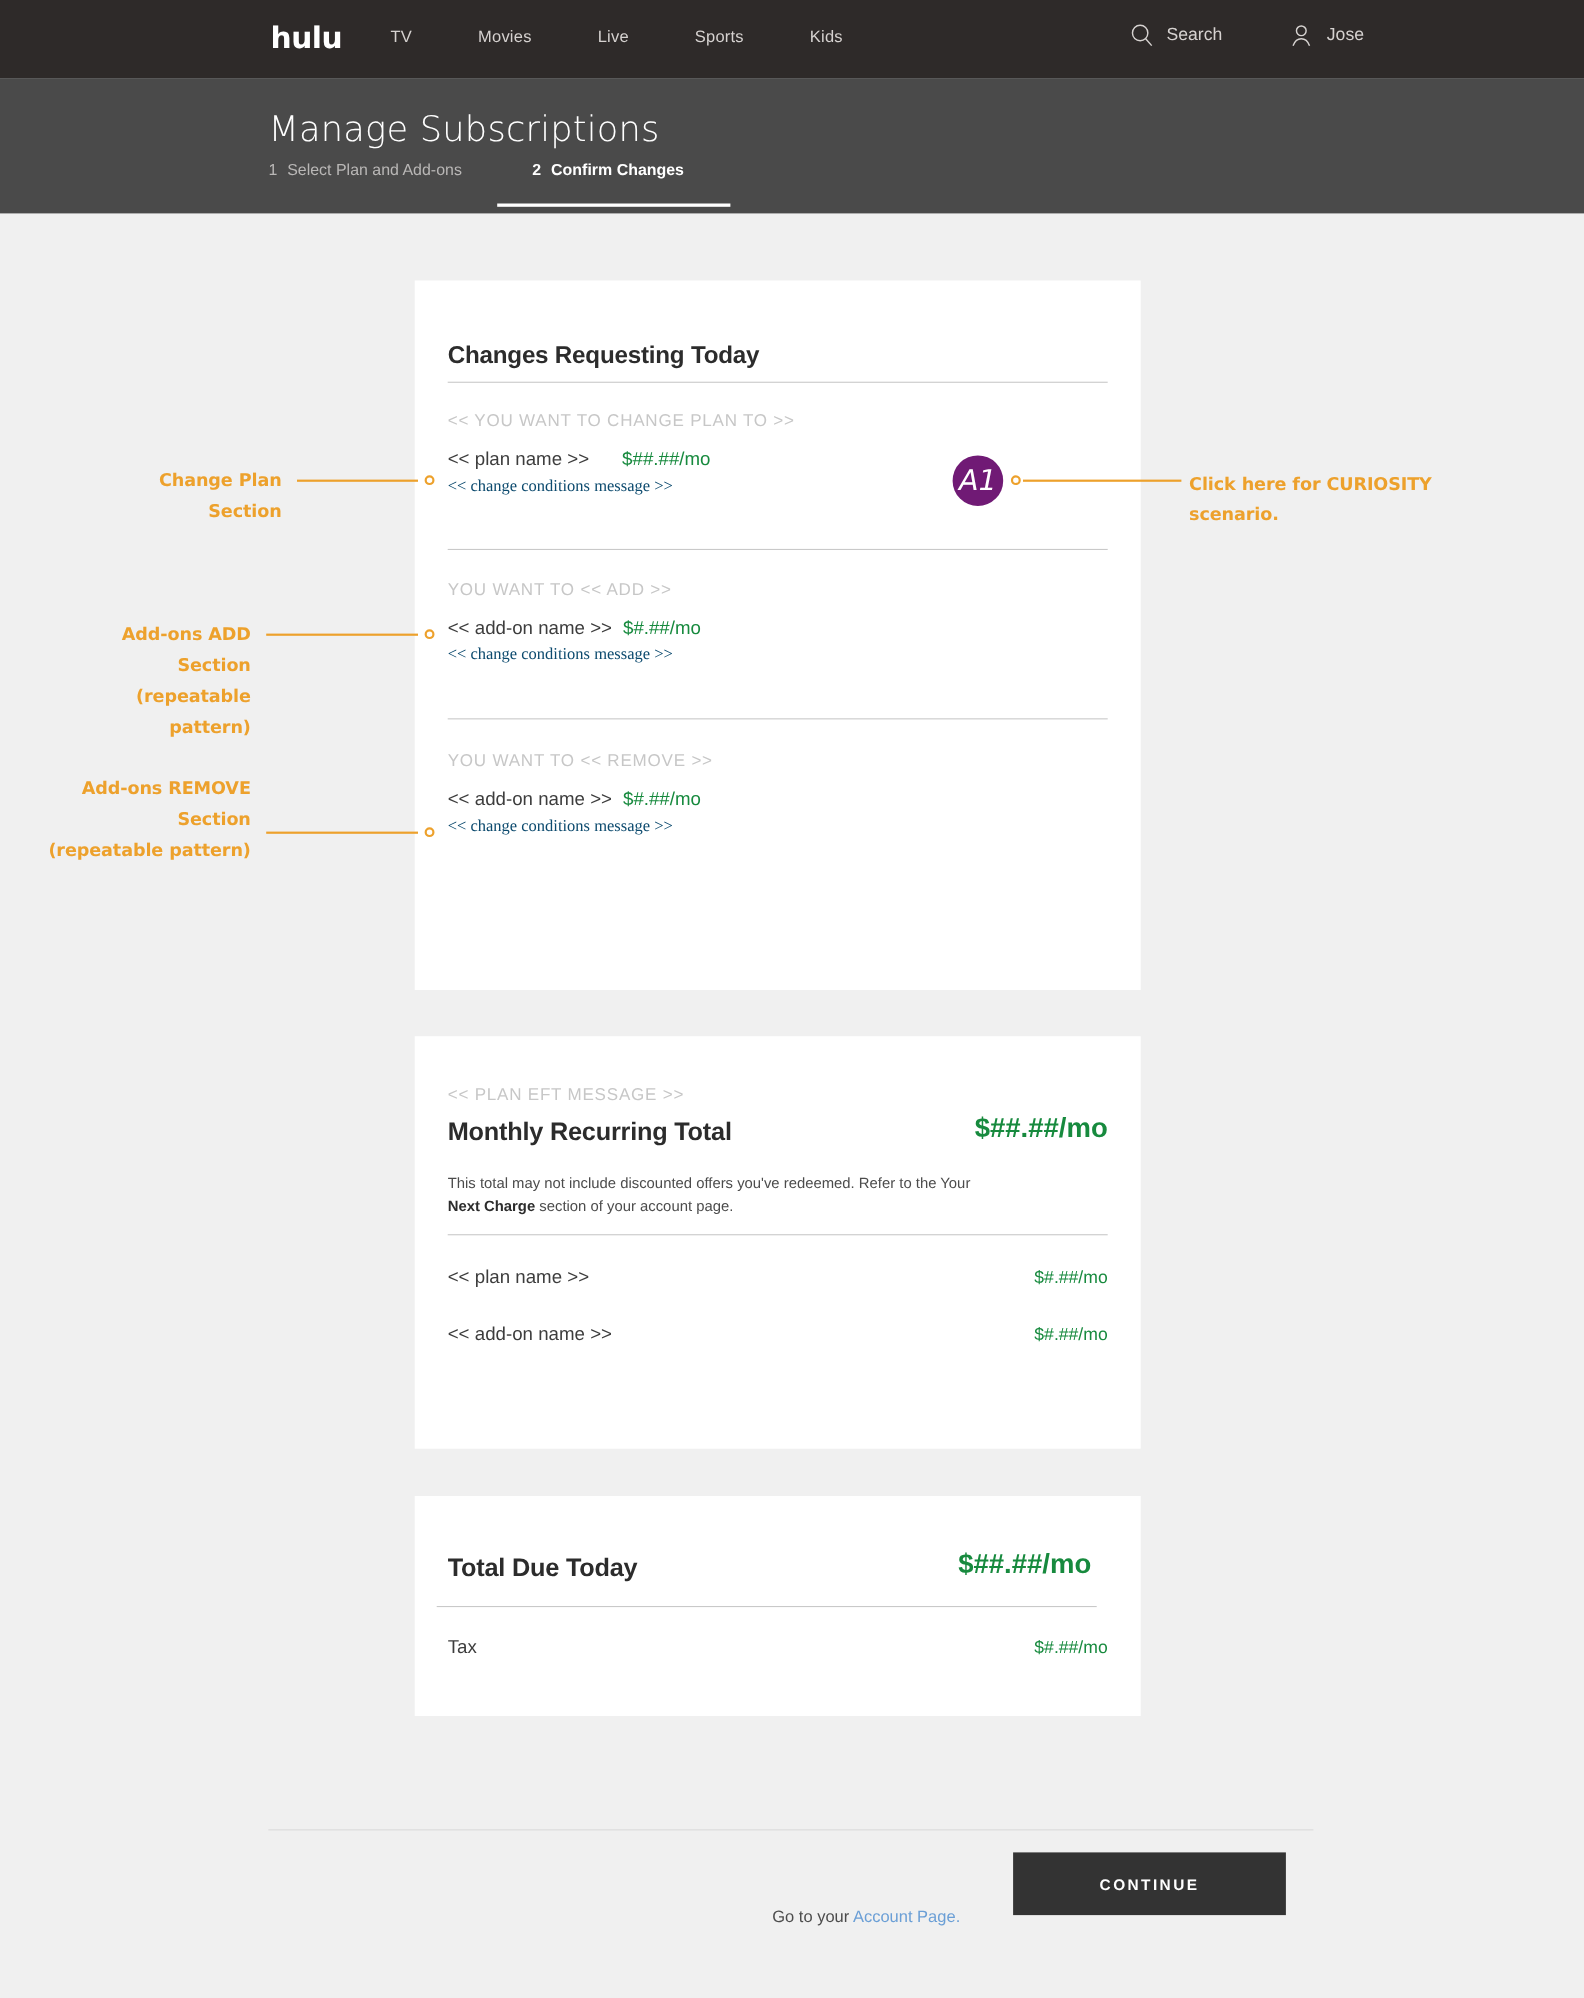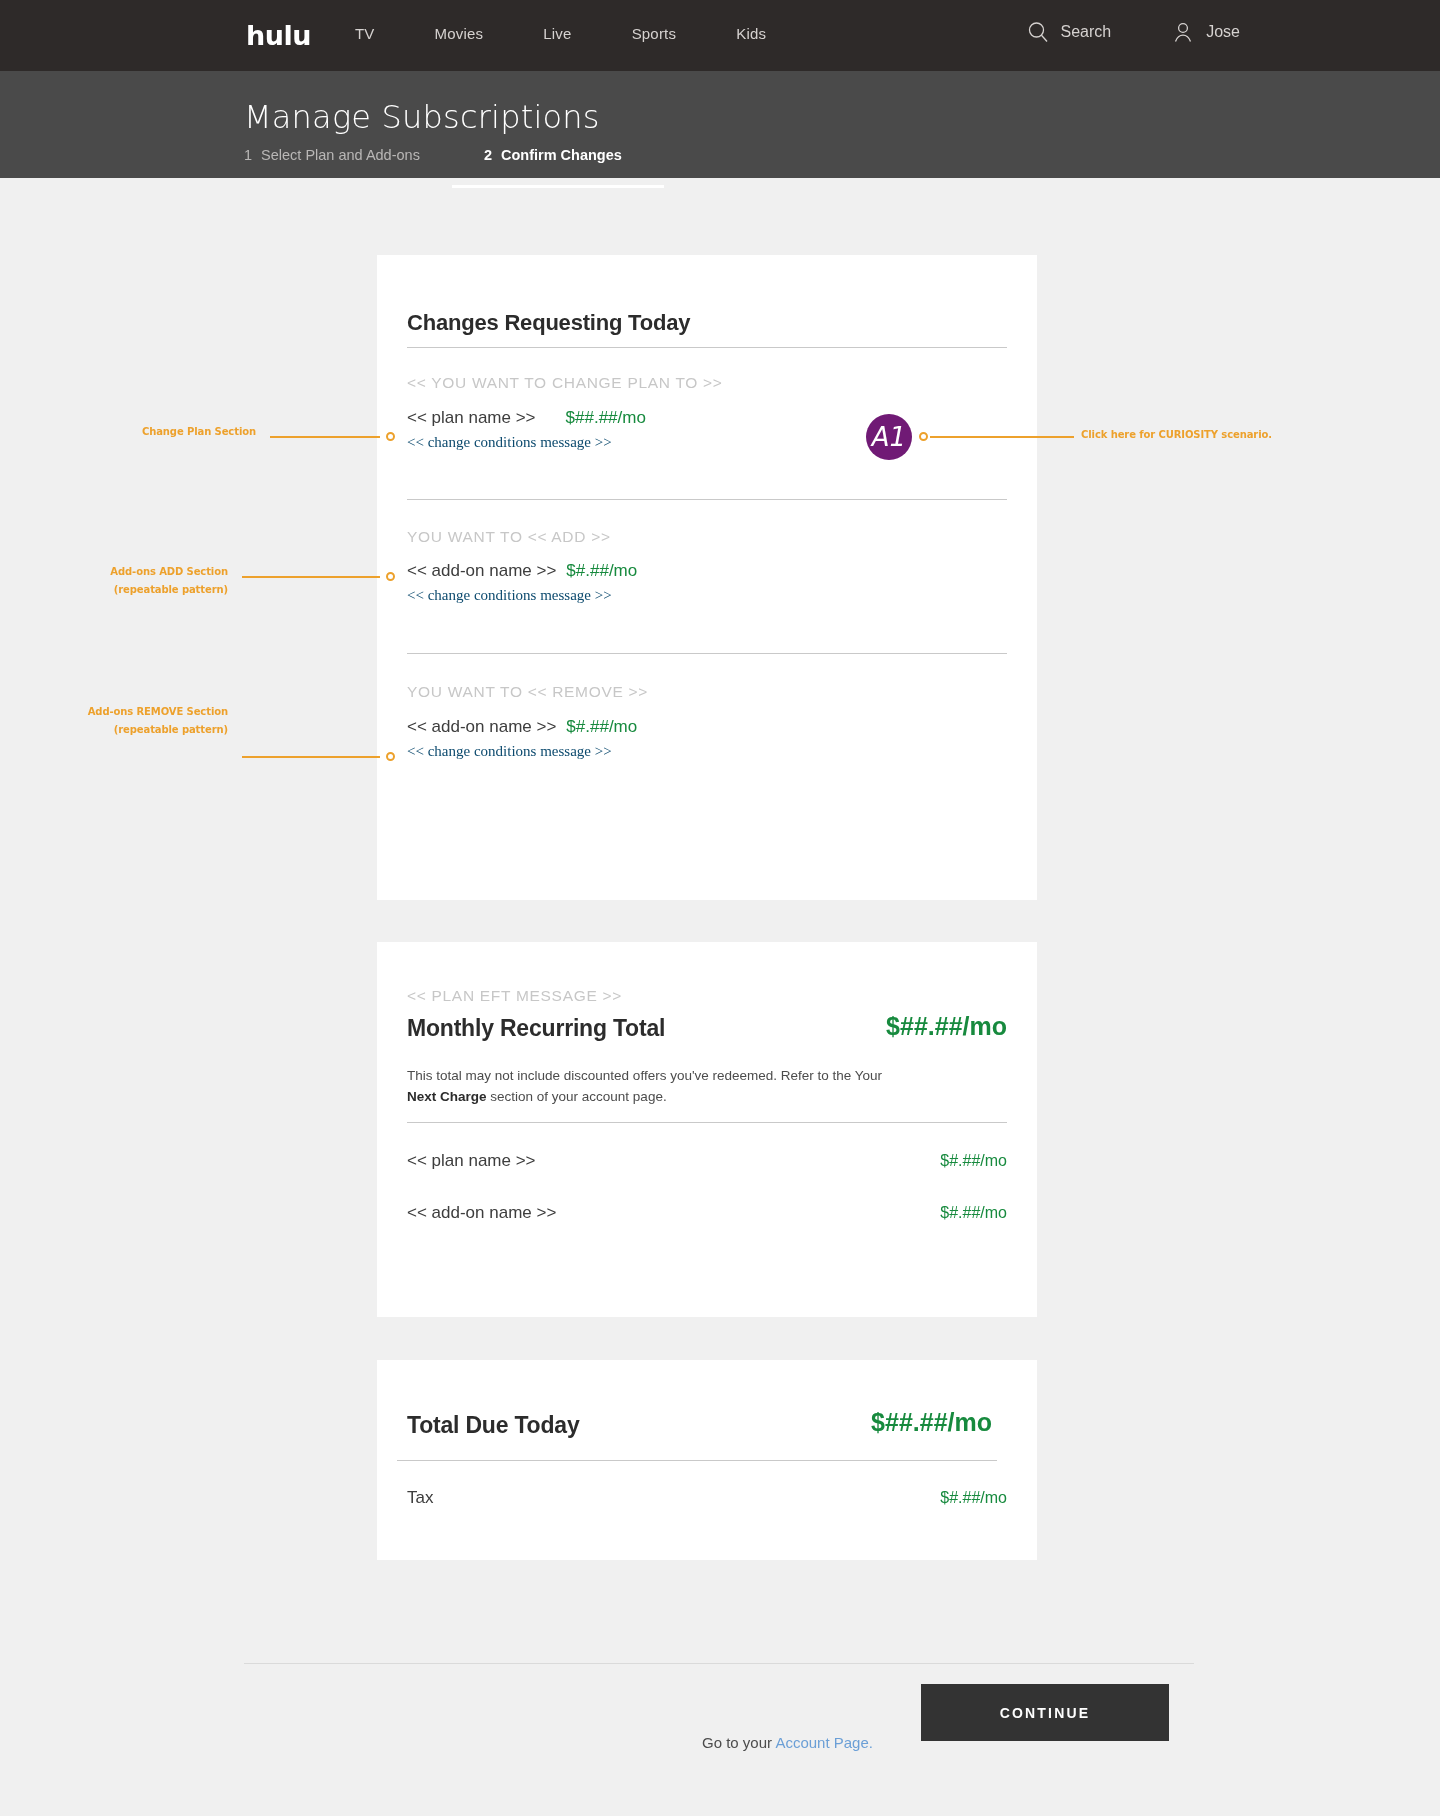--- a/index.html
+++ b/index.html
@@ -70,21 +70,21 @@
     font-size: 16px;
     cursor: pointer;
   }
   .nav-item svg { display: block; }
 
   
   .header-band {
     position: absolute;
     top: 71px; left: 0;
     width: 1440px;
-    height: 107px;
+    height: 123px;
     background: #4a4a4a;
   }
   .page-title {
     position: absolute;
     left: 244px;
     top: 27px;
     font-size: 32px;
     color: #ffffff;
     font-weight: 300;
     letter-spacing: 0.2px;
@@ -255,21 +255,21 @@
     font-weight: bold;
     letter-spacing: 2.2px;
     cursor: pointer;
     font-family: "Liberation Sans", sans-serif;
   }
 
   
   .anno {
     position: absolute;
     color: #eda12c;
-    font-size: 10px;
+    font-size: 16px;
     font-weight: bold;
     letter-spacing: -0.1px;
     line-height: 1.75;
     font-family: "DejaVu Sans", sans-serif;
   }
   .anno-line {
     position: absolute;
     height: 2px;
     background: #eda12c;
   }

